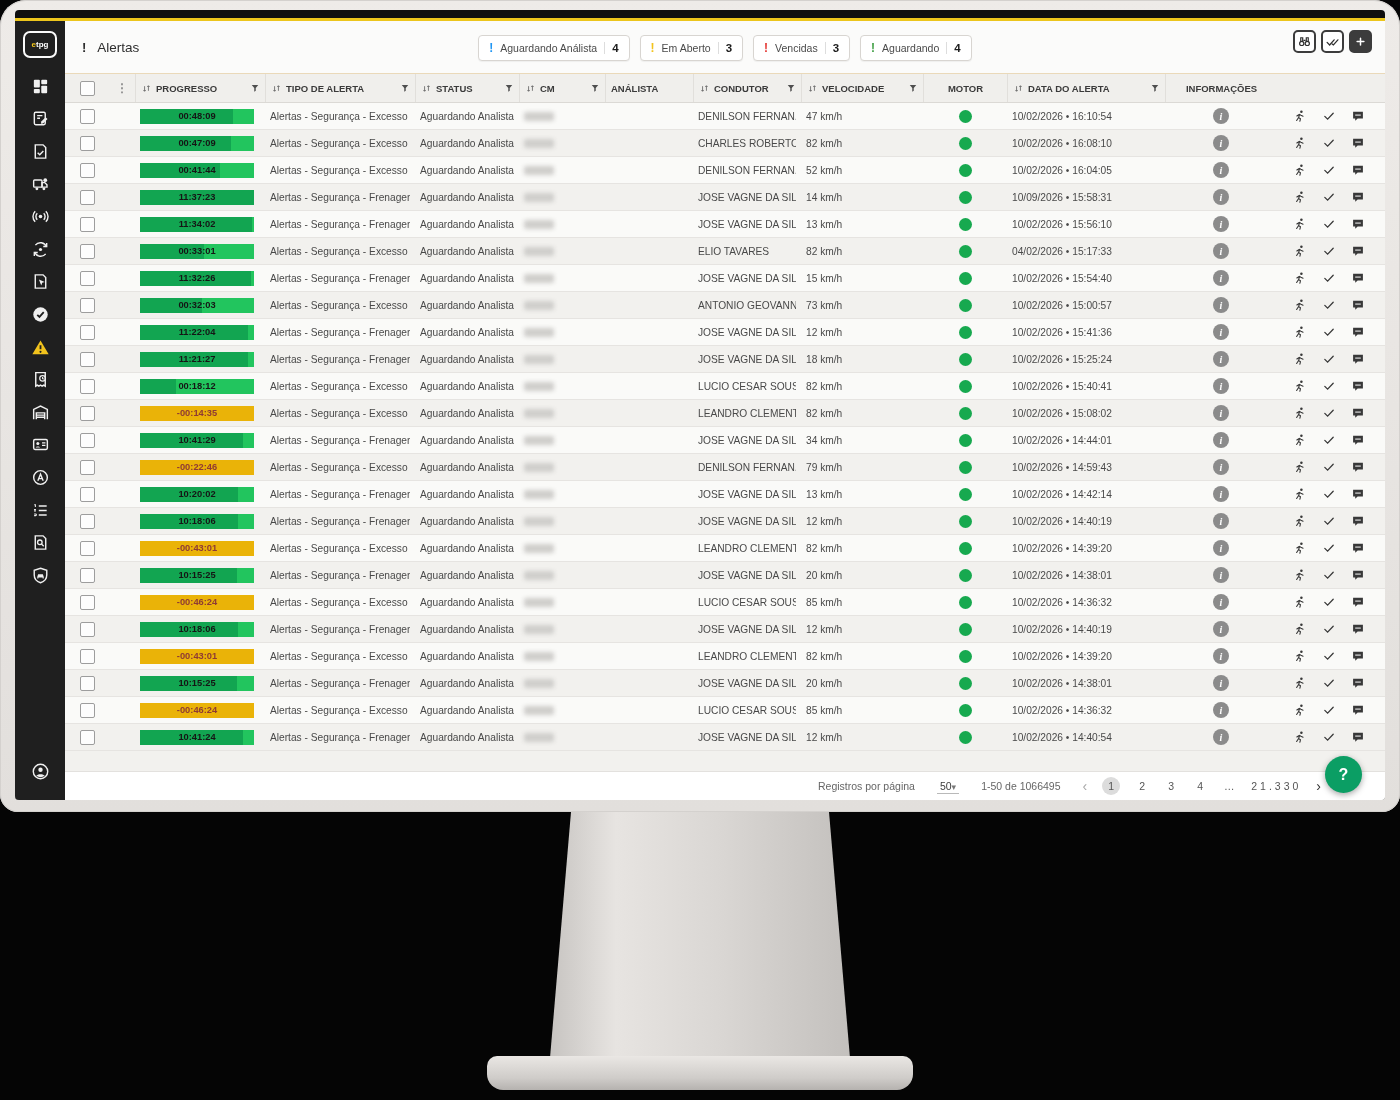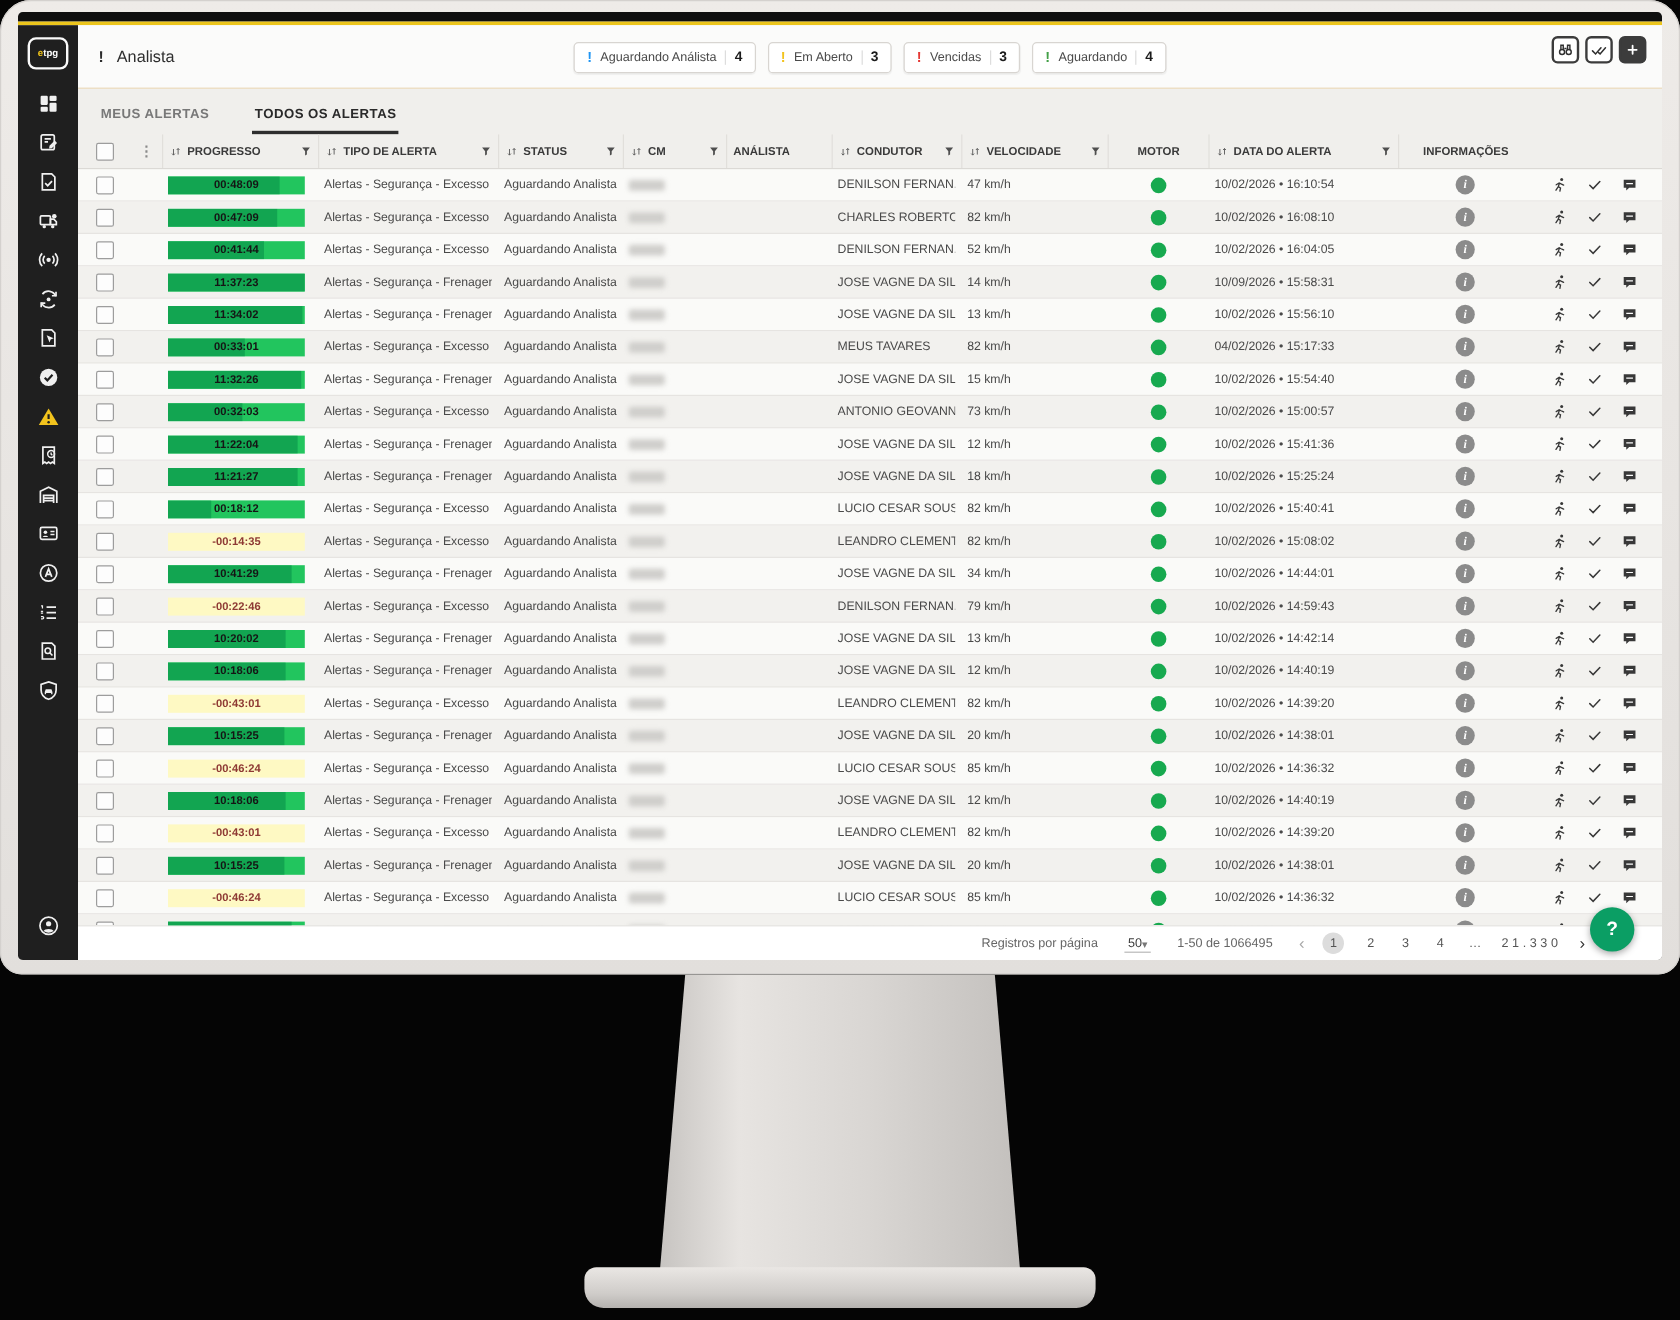--- a/index.html
+++ b/index.html
@@ -63,21 +63,21 @@
   .col-analista{width:88px;flex:none}
   .col-condutor{width:108px;flex:none}
   .col-velocidade{width:122px;flex:none}
   .col-motor{width:84px;justify-content:center;flex:none}
   .col-data{width:158px;flex:none}
   .col-info{width:112px;justify-content:center;flex:none}
   .col-actions{flex:1;justify-content:flex-end;gap:15px;padding-right:20px}
   .cb{width:13px;height:13px;border:1.6px solid #9d9d9d;border-radius:2px;background:#fdfdfd;display:block;cursor:pointer}
   .cell-text{font-size:10.2px;color:#494949;white-space:nowrap;overflow:hidden}
   .bar{position:relative;width:114px;height:15px;background:#22c55e;overflow:hidden}
-  .bar.neg{background:#fef9c3}
+  .bar.neg{background:#eab308}
   .bar-fill{position:absolute;left:0;top:0;bottom:0;background:#12a551}
   .bar-text{position:absolute;inset:0;display:flex;align-items:center;justify-content:center;font-size:9.3px;font-weight:bold;color:#151515}
   .bar.neg .bar-text{color:#8e3a34}
   .motor-dot{width:13px;height:13px;border-radius:50%;background:#17a94f}
   .cm-blur{width:30px;height:9px;background:#cfcecb;border-radius:2px;filter:blur(2.2px)}
   .info-ic{width:16px;height:16px;border-radius:50%;background:#8b8b8b;color:#fff;font-size:10px;font-weight:bold;font-style:italic;display:flex;align-items:center;justify-content:center;font-family:"Liberation Serif",serif;cursor:pointer}
   .act{width:14px;height:14px;color:#383838;cursor:pointer}
   .act svg{width:100%;height:100%;display:block}
   
   .footer{height:28px;flex:none;background:#fff;border-top:1px solid #e3e1de;display:flex;align-items:center;justify-content:flex-end;gap:22px;padding:0 64px 0 0;font-size:10.5px;color:#666}
@@ -284,21 +284,21 @@
               </svg>
             </span>
           </div>
       </nav>
 
       <div class="main">
 
         <header class="header">
           <div class="title-wrap">
             <span class="title-bang">!</span>
-            <span class="title">Analista</span>
+            <span class="title">Alertas</span>
           </div>
           <div class="chips">
   <div class="chip">
     <span class="chip-bang" style="color: rgb(33, 150, 243);">!</span>
     <span class="chip-label">Aguardando Análista</span>
     <span class="chip-div"></span>
     <span class="chip-count">4</span>
   </div>
 
   <div class="chip">
@@ -341,24 +341,20 @@
                   </svg></span>
               </div>
               <div class="hbtn dark">
                 <span style="width: 100%; height: 100%; display: block;"><svg viewBox="0 0 20 20" width="100%" height="100%">
                     <path d="M10 5.5v9M5.5 10h9" stroke="currentColor" stroke-width="2" stroke-linecap="round"></path>
                   </svg></span>
               </div>
             </div>
         </header>
 
-        <div class="tabbar">
-            <div class="tab">MEUS ALERTAS</div>
-            <div class="tab active">TODOS OS ALERTAS</div>
-          </div>
 
         <div class="thead">
           <div class="th noline col-check">
               <span class="cb"></span>
             </div>
           <div class="th noline col-kebab">
               <span class="kebab">⋮</span>
             </div>
           <div style="display:contents">
   <div class="th col-progresso">
@@ -780,21 +776,21 @@
                 <span class="cell-text f-tipo">Alertas - Segurança - Excesso de ...</span>
               </div>
     <div class="td col-status">
                 <span class="cell-text f-status">Aguardando Analista</span>
               </div>
     <div class="td col-cm">
                 <span class="cm-blur"></span>
               </div>
     <div class="td col-analista"></div>
     <div class="td col-condutor">
-                <span class="cell-text f-cond">MEUS TAVARES</span>
+                <span class="cell-text f-cond">ELIO TAVARES</span>
               </div>
     <div class="td col-velocidade">
                 <span class="cell-text f-vel">82 km/h</span>
               </div>
     <div class="td col-motor">
                 <span class="motor-dot"></span>
               </div>
     <div class="td col-data">
                 <span class="cell-text f-data">04/02/2026 • 15:17:33</span>
               </div>

